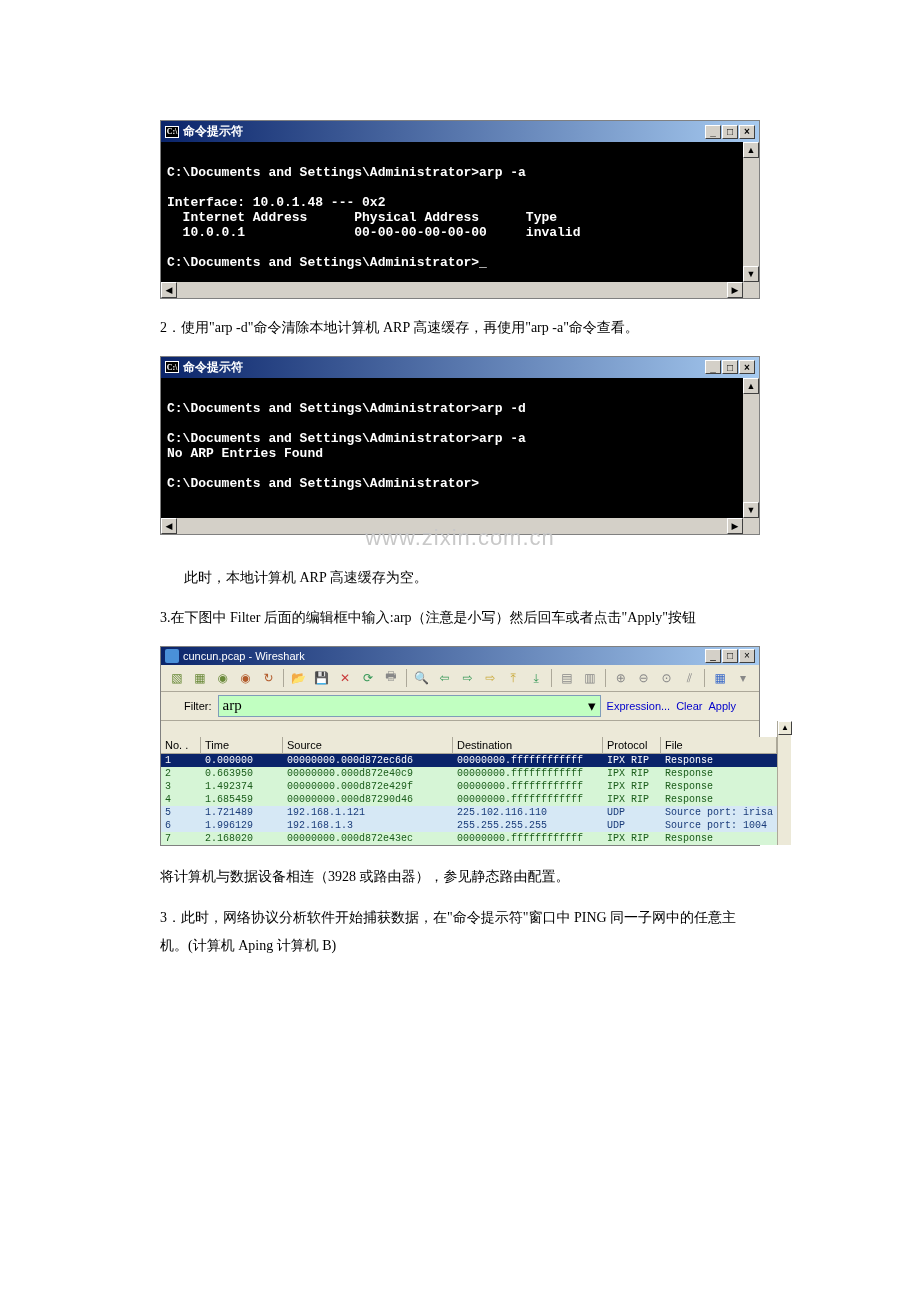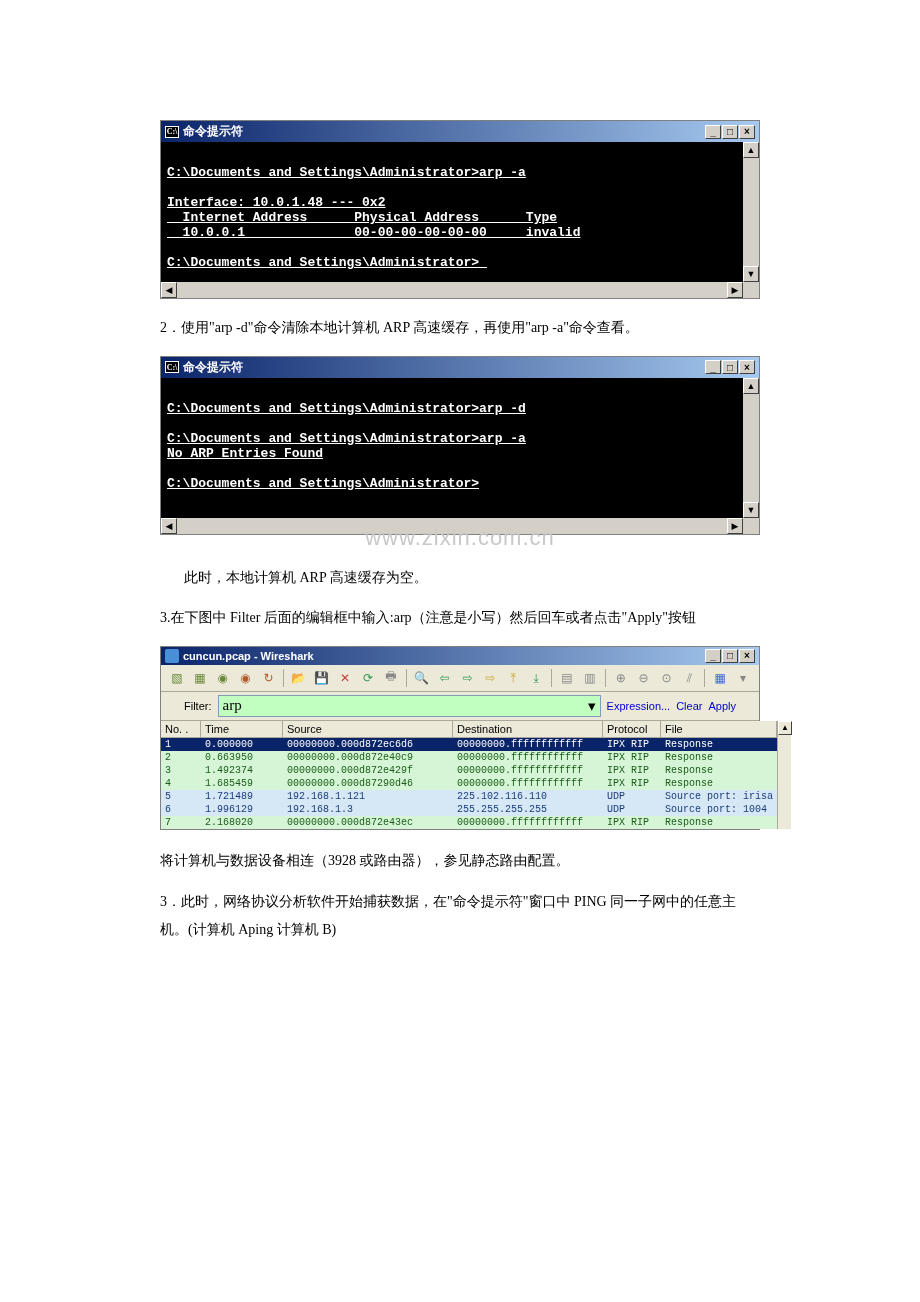--- a/index.html
+++ b/index.html
@@ -56,21 +56,20 @@
   .cmd-body {
     flex: 1;
     background: #000;
     color: #fff;
     font-family: "Courier New", monospace;
     font-size: 13px;
     font-weight: bold;
     padding: 8px 6px;
     white-space: pre;
     min-height: 140px;
-    text-decoration: underline;
   }
   .cmd-vscroll {
     width: 16px;
     background: #d4d0c8;
     display: flex;
     flex-direction: column;
     justify-content: space-between;
   }
   .scroll-btn {
     width: 16px; height: 16px;
@@ -118,21 +117,21 @@
     margin-bottom: 18px;
   }
   .ws-titlebar {
     background: linear-gradient(to right, #0a246a, #a6caf0);
     color: #fff;
     padding: 2px 4px;
     display: flex;
     align-items: center;
     justify-content: space-between;
     font-size: 11px;
-    font-weight: bold;
+    font-weight: normal;
   }
   .ws-title-left { display: flex; align-items: center; gap: 4px; }
   .ws-icon {
     width: 14px; height: 14px;
     background: #4a90d9;
     border-radius: 2px;
   }
   .ws-menubar {
     background: #ece9d8;
     padding: 2px 6px;
@@ -174,20 +173,21 @@
     font-family: Tahoma;
     display: flex;
     justify-content: space-between;
     align-items: center;
   }
   .ws-filter-link { color: #0000cc; font-size: 11px; }
   .ws-table-header {
     background: #ffffff;
     display: flex;
     border-bottom: 1px solid #aca899;
+    margin-top: 16px;
   }
   .ws-th {
     padding: 2px 4px;
     border-right: 1px solid #aca899;
     font-size: 11px;
     background: #ece9d8;
   }
   .ws-col-no { width: 40px; }
   .ws-col-time { width: 82px; }
   .ws-col-src { width: 170px; }

